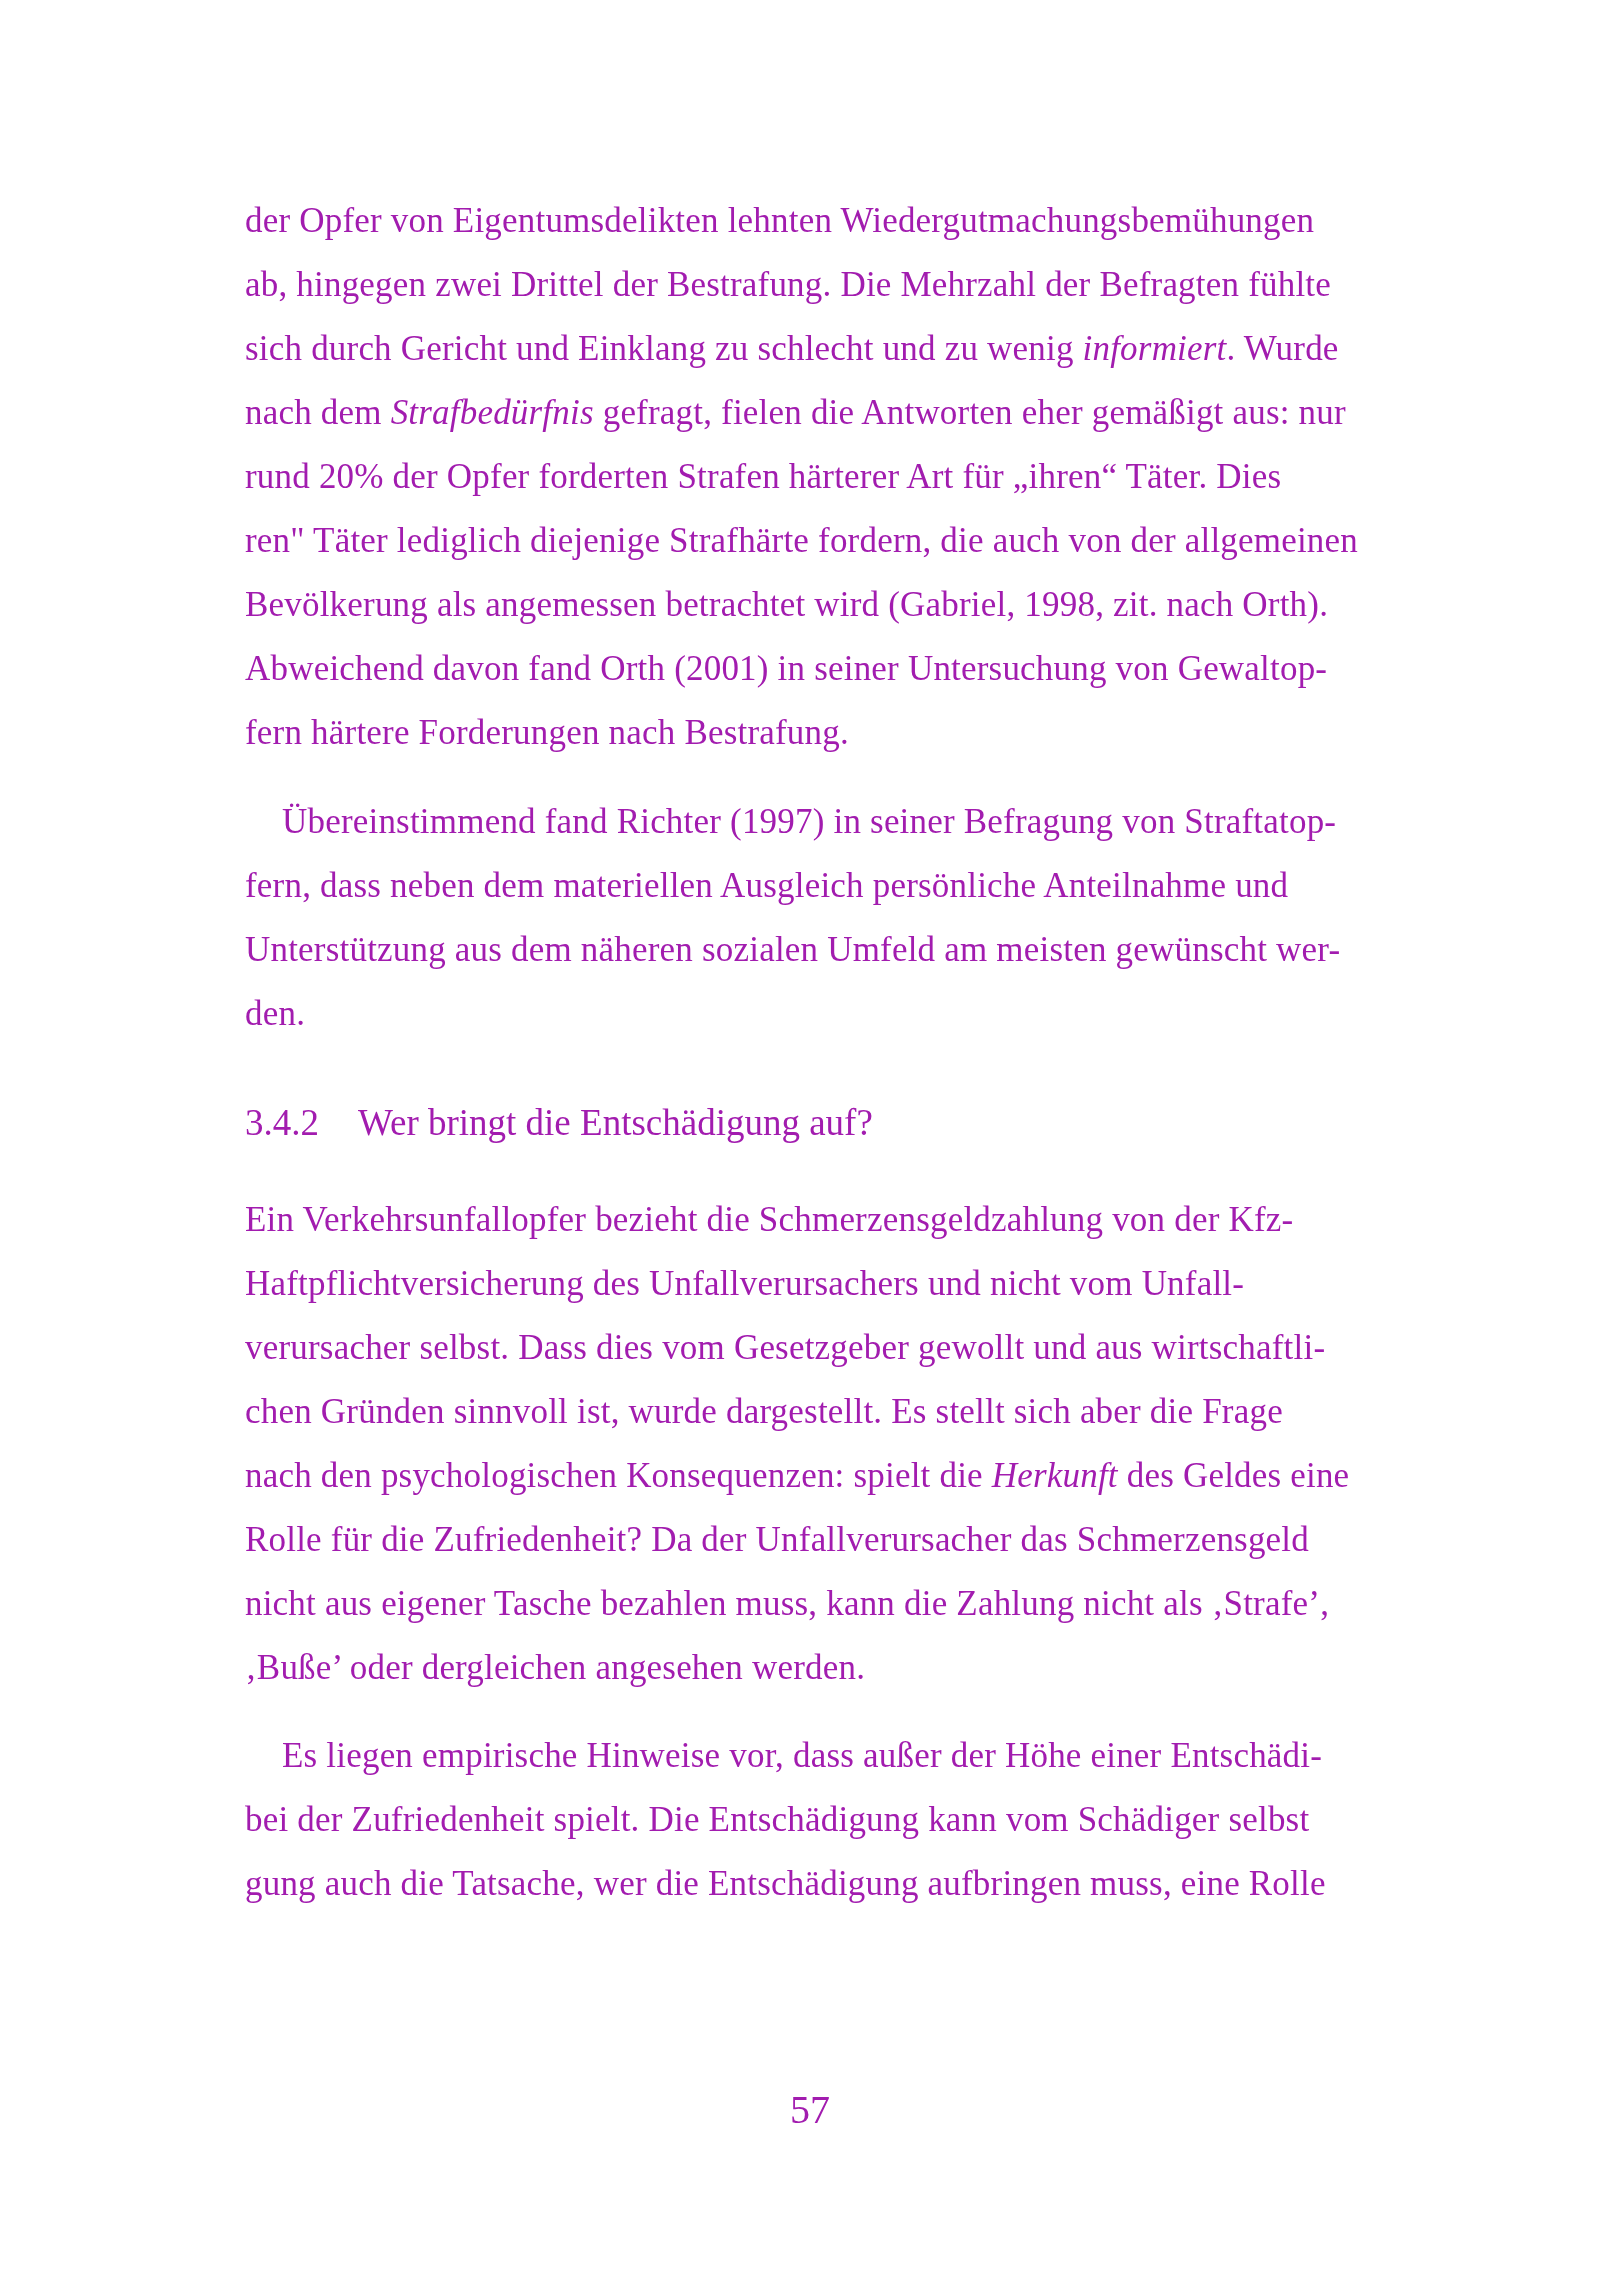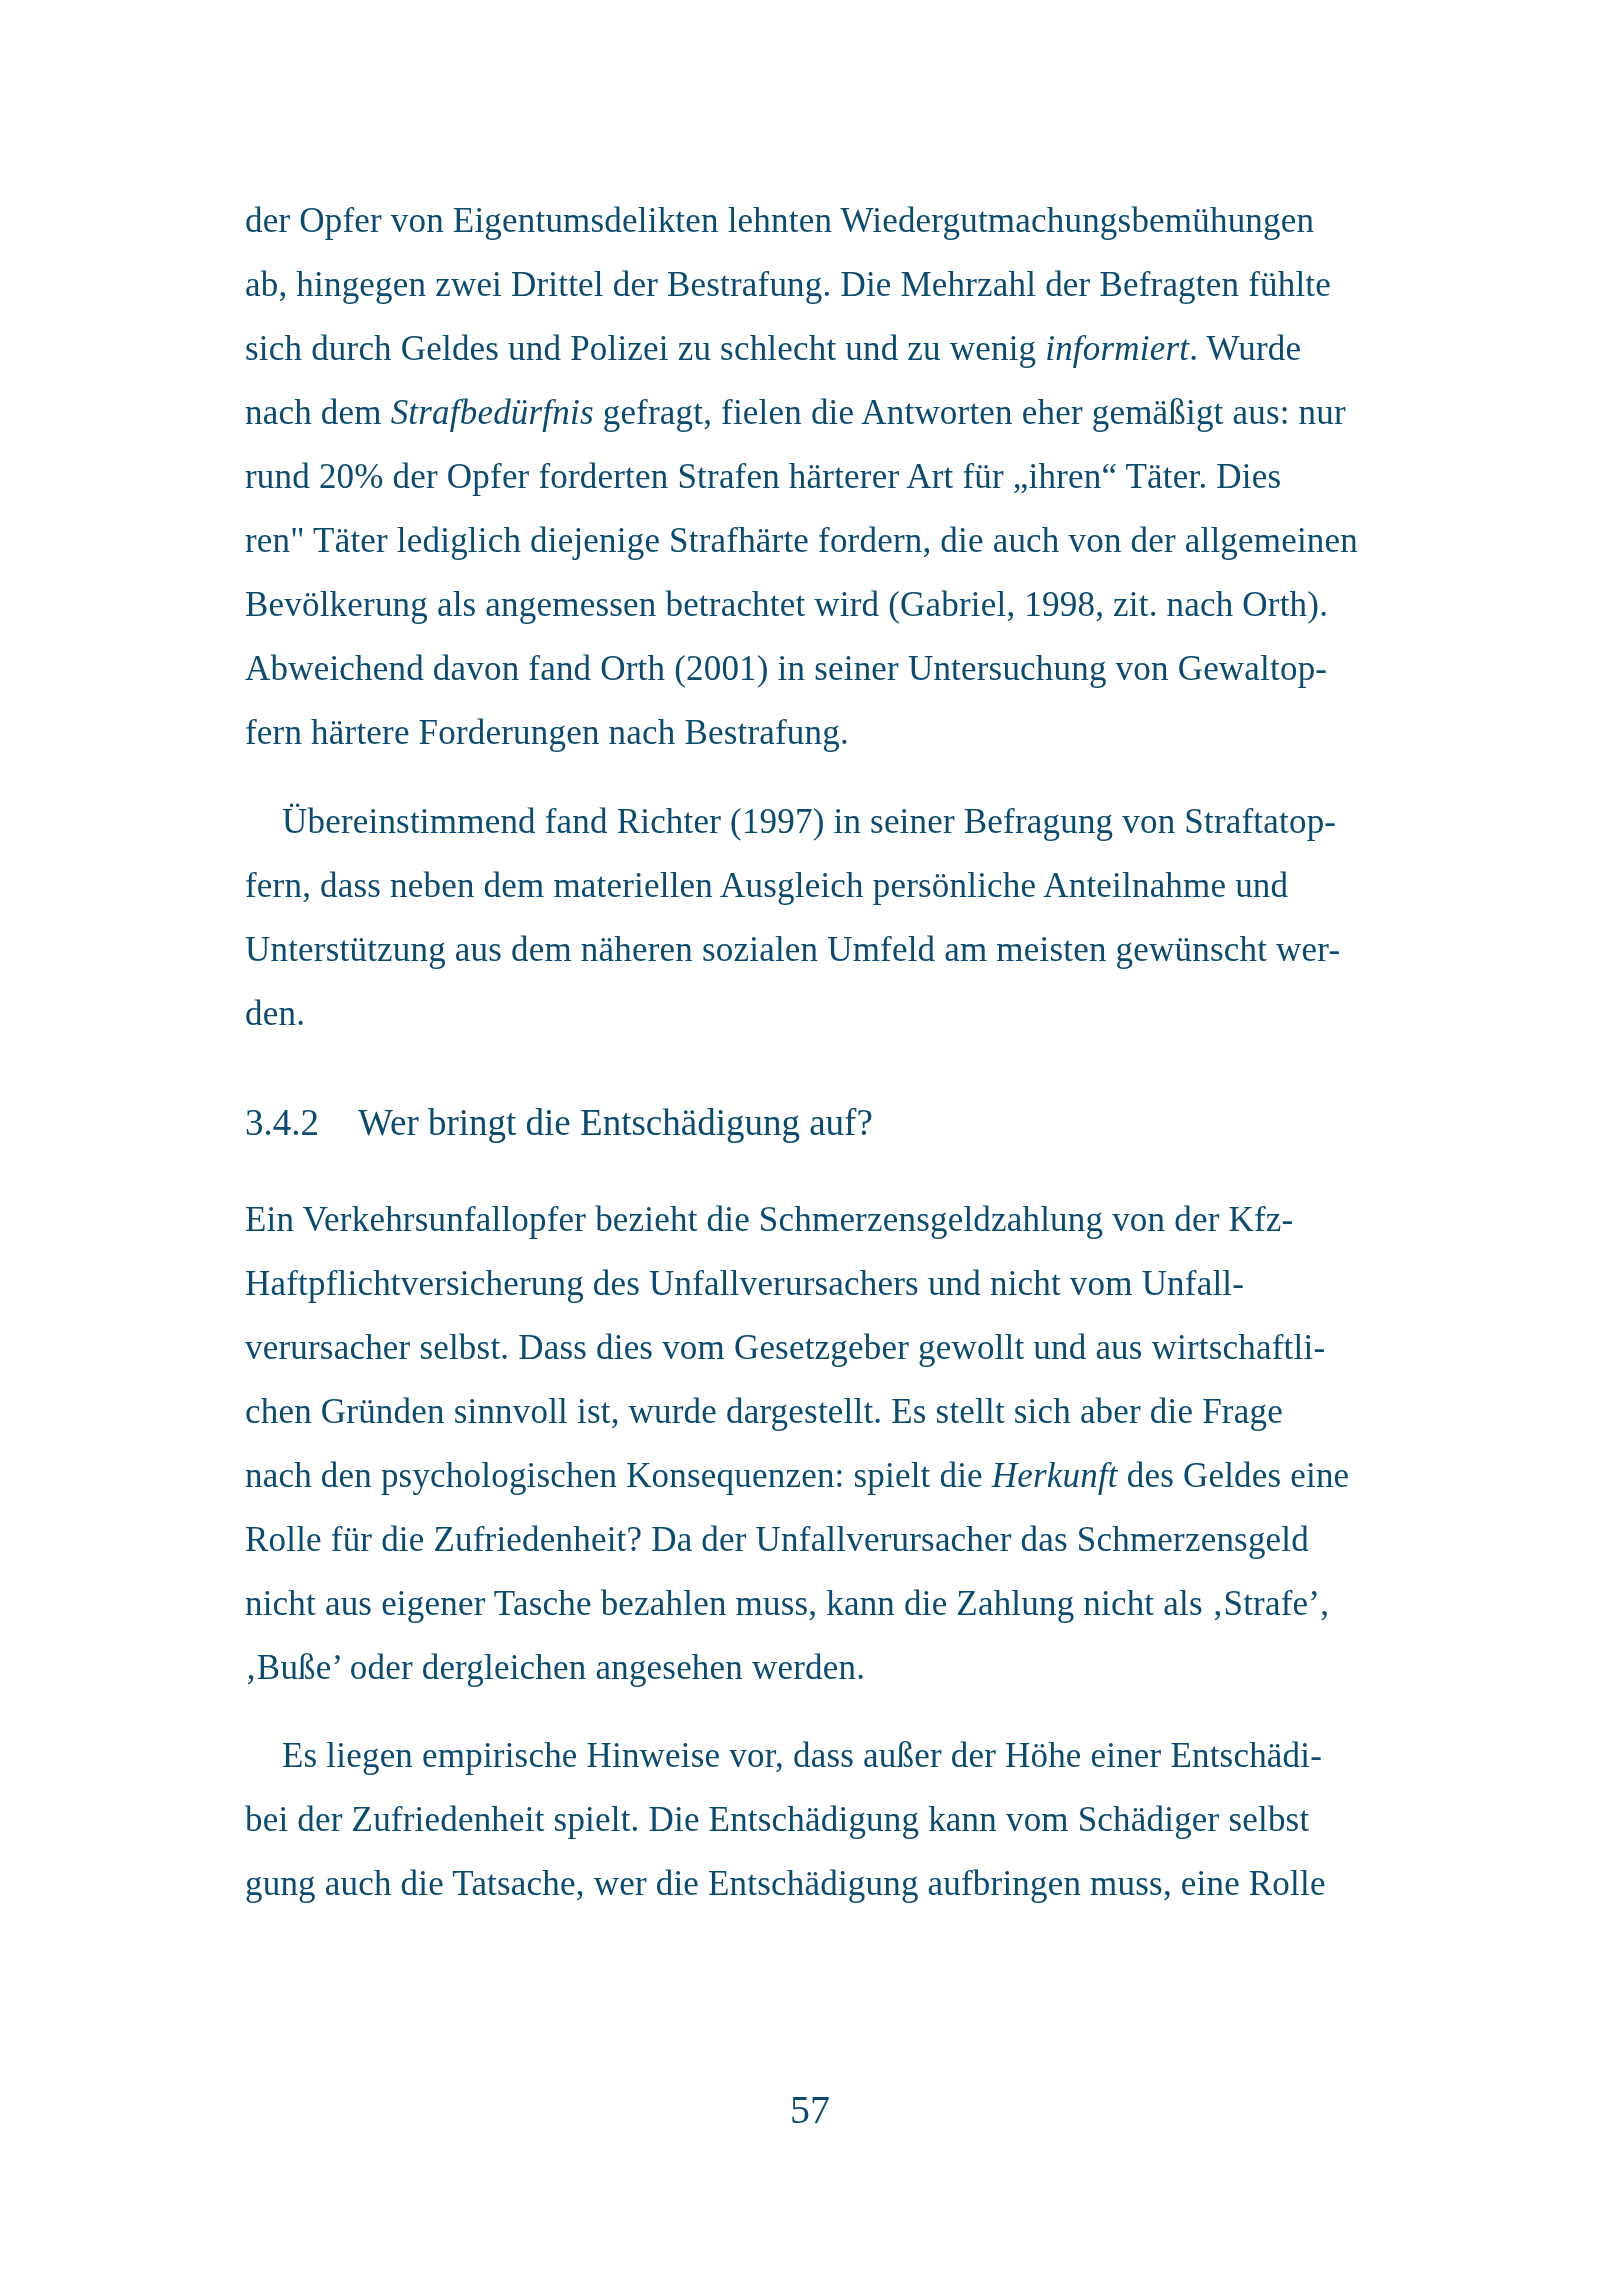--- a/index.html
+++ b/index.html
@@ -8,21 +8,21 @@
     background: #9a9a9a;
   }
   .page {
     position: relative;
     width: 1620px;
     height: 2293px;
     margin: 0 auto;
     background: #ffffff;
     overflow: hidden;
     font-family: "Liberation Serif", "DejaVu Serif", serif;
-    color: #0c4a6e;
+    color: #a21caf;
   }
   .text-body {
     position: absolute;
     left: 245px;
     top: 189px;
     width: 1225px;
   }
   .para {
     margin: 0;
   }
@@ -62,21 +62,21 @@
   }
 </style>
 </head>
 <body>
 
 <div class="page">
   <div class="text-body">
       <div class="para">
         <div class="line"><span>der Opfer von Eigentumsdelikten lehnten Wiedergutmachungsbemühungen</span></div>
         <div class="line"><span>ab, hingegen zwei Drittel der Bestrafung. Die Mehrzahl der Befragten fühlte</span></div>
-        <div class="line"><span>sich durch Geldes und Polizei zu schlecht und zu wenig </span><span class="it">informiert</span><span>. Wurde</span></div>
+        <div class="line"><span>sich durch Gericht und Einklang zu schlecht und zu wenig </span><span class="it">informiert</span><span>. Wurde</span></div>
         <div class="line"><span>nach dem </span><span class="it">Strafbedürfnis</span><span> gefragt, fielen die Antworten eher gemäßigt aus: nur</span></div>
         <div class="line"><span>rund 20% der Opfer forderten Strafen härterer Art für „ihren“ Täter. Dies</span></div>
         <div class="line"><span>ren" Täter lediglich diejenige Strafhärte fordern, die auch von der allgemeinen</span></div>
         <div class="line"><span>Bevölkerung als angemessen betrachtet wird (Gabriel, 1998, zit. nach Orth).</span></div>
         <div class="line"><span>Abweichend davon fand Orth (2001) in seiner Untersuchung von Gewaltop-</span></div>
         <div class="line"><span>fern härtere Forderungen nach Bestrafung.</span></div>
       </div>
       <div class="para">
         <div class="line indent"><span>Übereinstimmend fand Richter (1997) in seiner Befragung von Straftatop-</span></div>
         <div class="line"><span>fern, dass neben dem materiellen Ausgleich persönliche Anteilnahme und</span></div>

